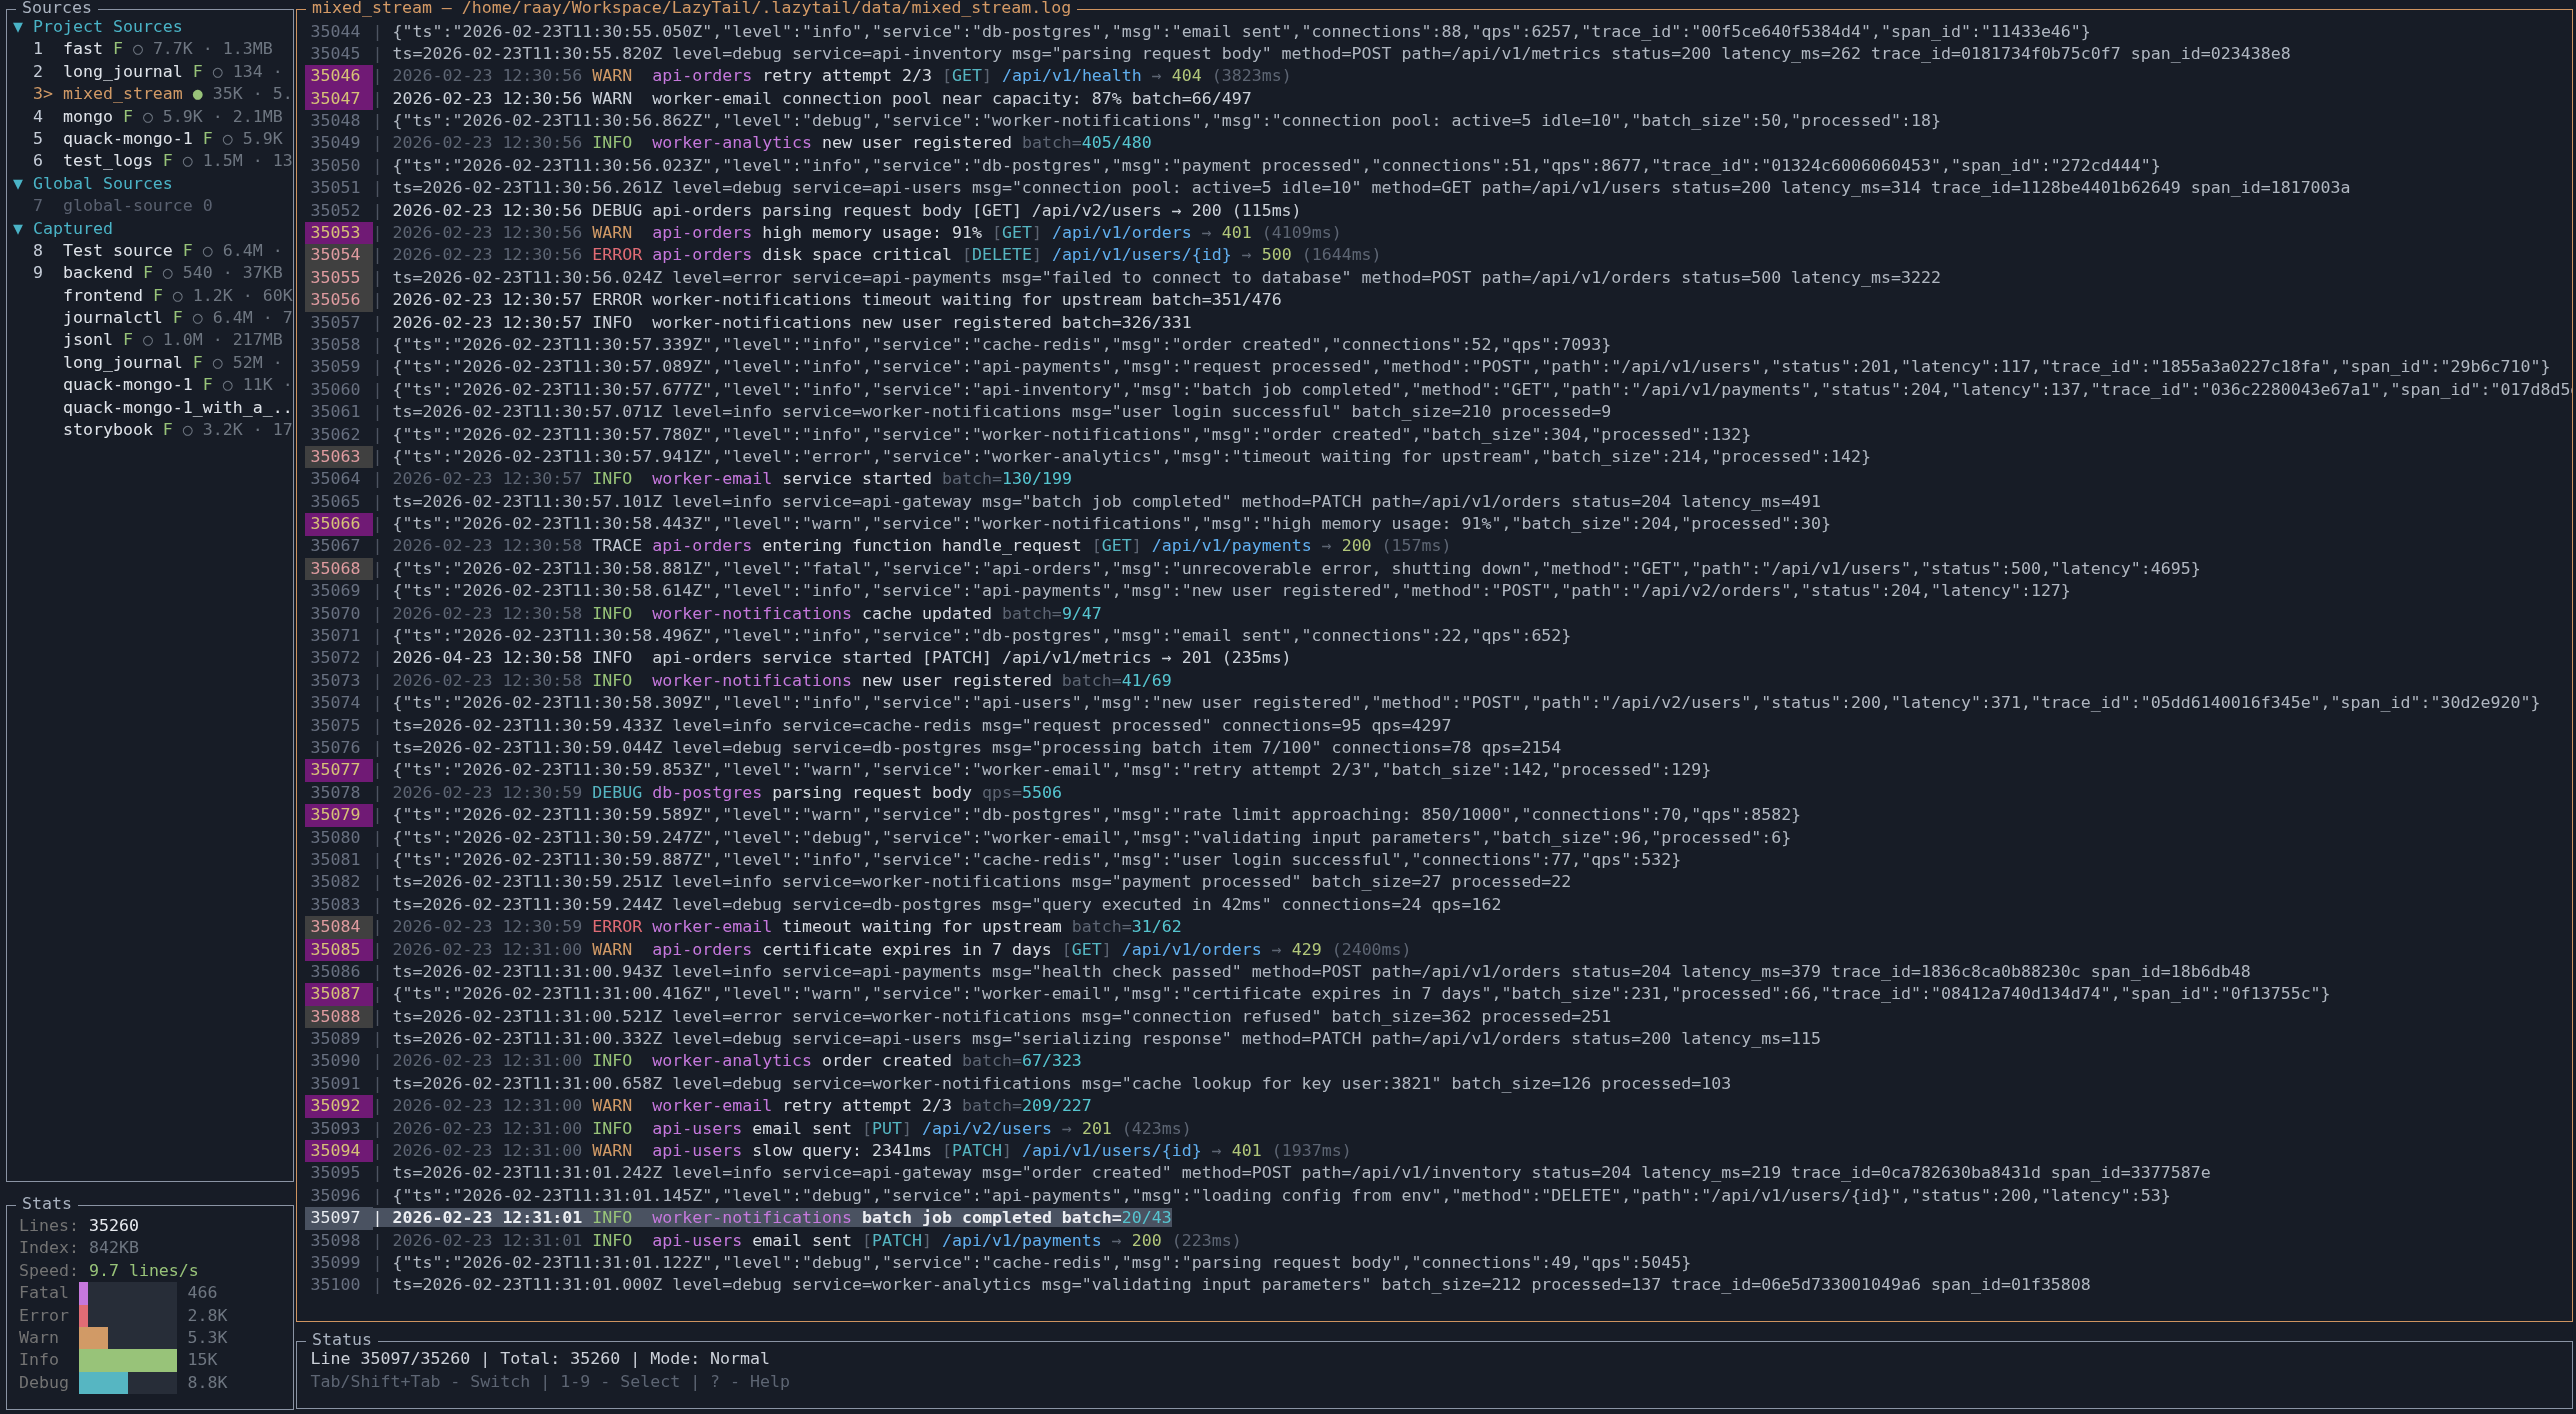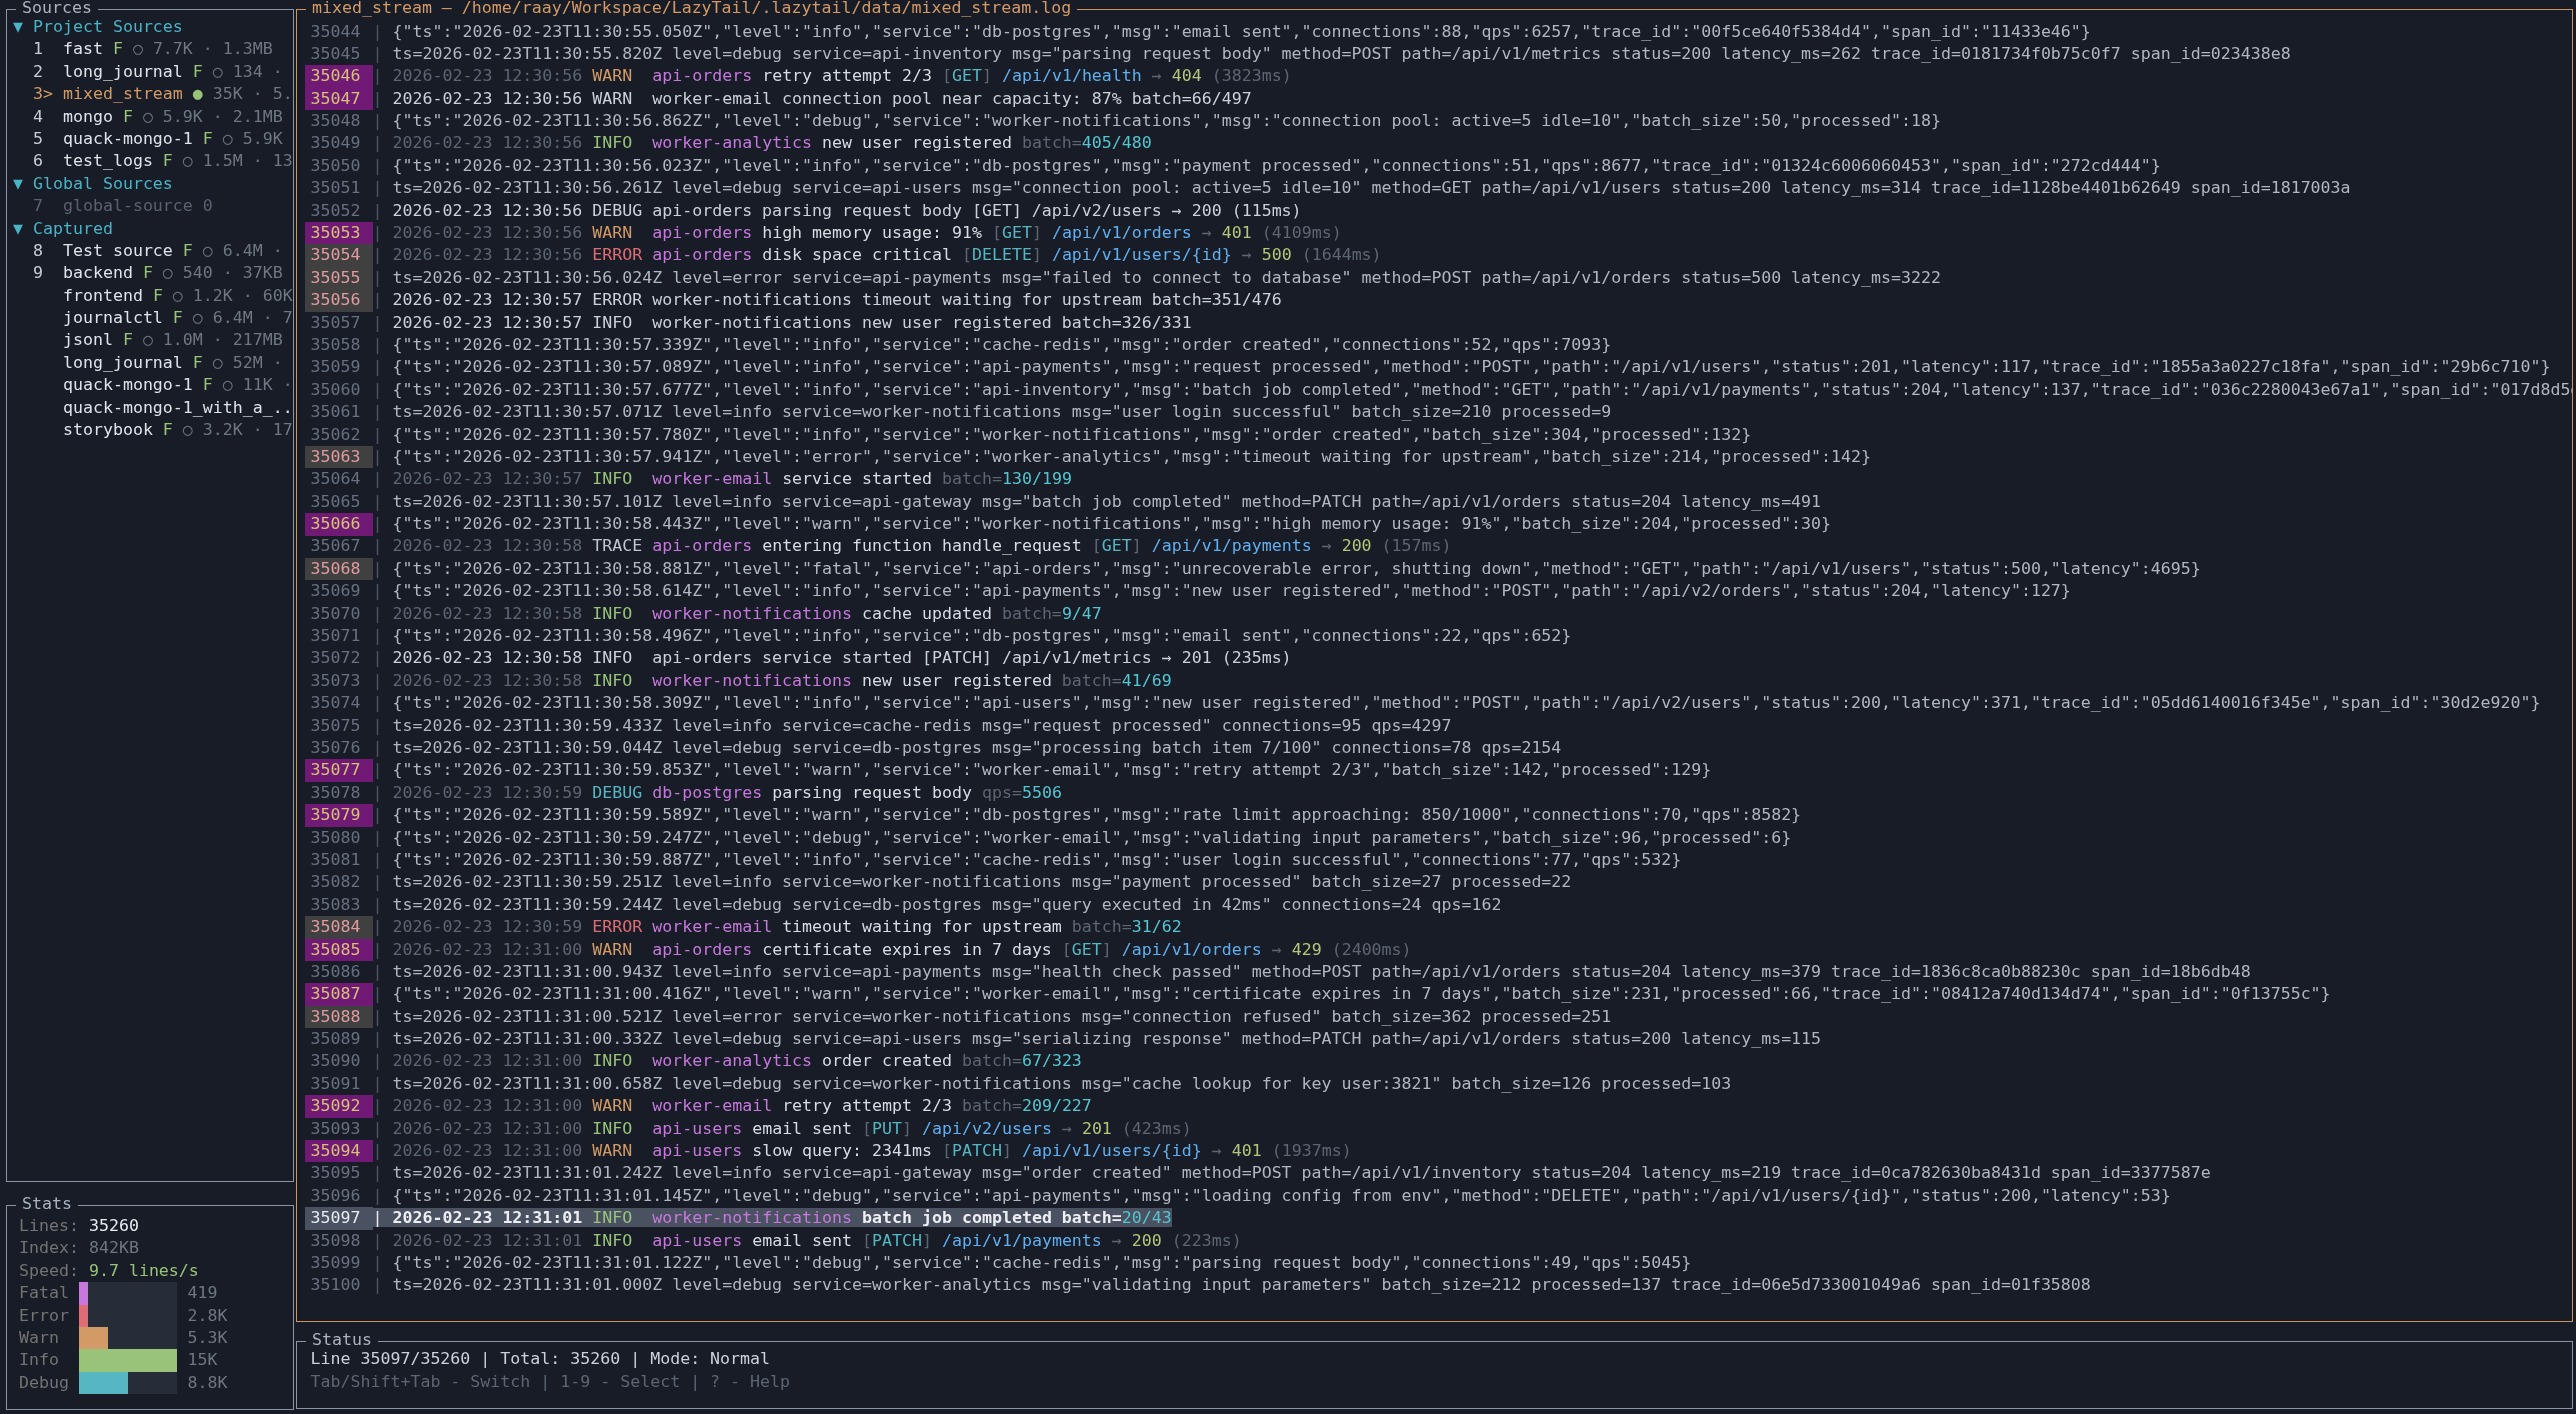--- a/index.html
+++ b/index.html
@@ -133,21 +133,21 @@
         <div class="lrow"><span class="ln">35062</span><span class="sep">| </span><span class="cnt"><span class="sg-b">{"ts":"2026-02-23T11:30:57.780Z","level":"info","service":"worker-notifications","msg":"order created","batch_size":304,"processed":132}</span></span></div>
         <div class="lrow ge"><span class="ln">35063</span><span class="sep">| </span><span class="cnt"><span class="sg-b">{"ts":"2026-02-23T11:30:57.941Z","level":"error","service":"worker-analytics","msg":"timeout waiting for upstream","batch_size":214,"processed":142}</span></span></div>
         <div class="lrow"><span class="ln">35064</span><span class="sep">| </span><span class="cnt"><span class="sg-d">2026-02-23 12:30:57 </span><span class="sg-I">INFO</span><span class="sg-m">  </span><span class="sg-s">worker-email</span><span class="sg-m"> service started </span><span class="sg-d">batch=</span><span class="sg-v">130/199</span></span></div>
         <div class="lrow"><span class="ln">35065</span><span class="sep">| </span><span class="cnt"><span class="sg-b">ts=2026-02-23T11:30:57.101Z level=info service=api-gateway msg="batch job completed" method=PATCH path=/api/v1/orders status=204 latency_ms=491</span></span></div>
         <div class="lrow gw"><span class="ln">35066</span><span class="sep">| </span><span class="cnt"><span class="sg-b">{"ts":"2026-02-23T11:30:58.443Z","level":"warn","service":"worker-notifications","msg":"high memory usage: 91%","batch_size":204,"processed":30}</span></span></div>
         <div class="lrow"><span class="ln">35067</span><span class="sep">| </span><span class="cnt"><span class="sg-d">2026-02-23 12:30:58 </span><span class="sg-T">TRACE</span><span class="sg-m"> </span><span class="sg-s">api-orders</span><span class="sg-m"> entering function handle_request </span><span class="sg-d">[</span><span class="sg-M">GET</span><span class="sg-d">] </span><span class="sg-u">/api/v1/payments</span><span class="sg-d"> → </span><span class="sg-c">200</span><span class="sg-d"> (157ms)</span></span></div>
         <div class="lrow ge"><span class="ln">35068</span><span class="sep">| </span><span class="cnt"><span class="sg-b">{"ts":"2026-02-23T11:30:58.881Z","level":"fatal","service":"api-orders","msg":"unrecoverable error, shutting down","method":"GET","path":"/api/v1/users","status":500,"latency":4695}</span></span></div>
         <div class="lrow"><span class="ln">35069</span><span class="sep">| </span><span class="cnt"><span class="sg-b">{"ts":"2026-02-23T11:30:58.614Z","level":"info","service":"api-payments","msg":"new user registered","method":"POST","path":"/api/v2/orders","status":204,"latency":127}</span></span></div>
         <div class="lrow"><span class="ln">35070</span><span class="sep">| </span><span class="cnt"><span class="sg-d">2026-02-23 12:30:58 </span><span class="sg-I">INFO</span><span class="sg-m">  </span><span class="sg-s">worker-notifications</span><span class="sg-m"> cache updated </span><span class="sg-d">batch=</span><span class="sg-v">9/47</span></span></div>
         <div class="lrow"><span class="ln">35071</span><span class="sep">| </span><span class="cnt"><span class="sg-b">{"ts":"2026-02-23T11:30:58.496Z","level":"info","service":"db-postgres","msg":"email sent","connections":22,"qps":652}</span></span></div>
-        <div class="lrow"><span class="ln">35072</span><span class="sep">| </span><span class="cnt"><span class="sg-p">2026-02-23 12:30:58 INFO  api-orders service started [PATCH] /api/v1/metrics → 201 (235ms)</span></span></div>
+        <div class="lrow"><span class="ln">35072</span><span class="sep">| </span><span class="cnt"><span class="sg-p">2026-04-23 12:30:58 INFO  api-orders service started [PATCH] /api/v1/metrics → 201 (235ms)</span></span></div>
         <div class="lrow"><span class="ln">35073</span><span class="sep">| </span><span class="cnt"><span class="sg-d">2026-02-23 12:30:58 </span><span class="sg-I">INFO</span><span class="sg-m">  </span><span class="sg-s">worker-notifications</span><span class="sg-m"> new user registered </span><span class="sg-d">batch=</span><span class="sg-v">41/69</span></span></div>
         <div class="lrow"><span class="ln">35074</span><span class="sep">| </span><span class="cnt"><span class="sg-b">{"ts":"2026-02-23T11:30:58.309Z","level":"info","service":"api-users","msg":"new user registered","method":"POST","path":"/api/v2/users","status":200,"latency":371,"trace_id":"05dd6140016f345e","span_id":"30d2e920"}</span></span></div>
         <div class="lrow"><span class="ln">35075</span><span class="sep">| </span><span class="cnt"><span class="sg-b">ts=2026-02-23T11:30:59.433Z level=info service=cache-redis msg="request processed" connections=95 qps=4297</span></span></div>
         <div class="lrow"><span class="ln">35076</span><span class="sep">| </span><span class="cnt"><span class="sg-b">ts=2026-02-23T11:30:59.044Z level=debug service=db-postgres msg="processing batch item 7/100" connections=78 qps=2154</span></span></div>
         <div class="lrow gw"><span class="ln">35077</span><span class="sep">| </span><span class="cnt"><span class="sg-b">{"ts":"2026-02-23T11:30:59.853Z","level":"warn","service":"worker-email","msg":"retry attempt 2/3","batch_size":142,"processed":129}</span></span></div>
         <div class="lrow"><span class="ln">35078</span><span class="sep">| </span><span class="cnt"><span class="sg-d">2026-02-23 12:30:59 </span><span class="sg-D">DEBUG</span><span class="sg-m"> </span><span class="sg-s">db-postgres</span><span class="sg-m"> parsing request body </span><span class="sg-d">qps=</span><span class="sg-v">5506</span></span></div>
         <div class="lrow gw"><span class="ln">35079</span><span class="sep">| </span><span class="cnt"><span class="sg-b">{"ts":"2026-02-23T11:30:59.589Z","level":"warn","service":"db-postgres","msg":"rate limit approaching: 850/1000","connections":70,"qps":8582}</span></span></div>
         <div class="lrow"><span class="ln">35080</span><span class="sep">| </span><span class="cnt"><span class="sg-b">{"ts":"2026-02-23T11:30:59.247Z","level":"debug","service":"worker-email","msg":"validating input parameters","batch_size":96,"processed":6}</span></span></div>
         <div class="lrow"><span class="ln">35081</span><span class="sep">| </span><span class="cnt"><span class="sg-b">{"ts":"2026-02-23T11:30:59.887Z","level":"info","service":"cache-redis","msg":"user login successful","connections":77,"qps":532}</span></span></div>
         <div class="lrow"><span class="ln">35082</span><span class="sep">| </span><span class="cnt"><span class="sg-b">ts=2026-02-23T11:30:59.251Z level=info service=worker-notifications msg="payment processed" batch_size=27 processed=22</span></span></div>
@@ -171,21 +171,21 @@
         <div class="lrow"><span class="ln">35100</span><span class="sep">| </span><span class="cnt"><span class="sg-b">ts=2026-02-23T11:31:01.000Z level=debug service=worker-analytics msg="validating input parameters" batch_size=212 processed=137 trace_id=06e5d733001049a6 span_id=01f35808</span></span></div>
       </div>
   </section>
 
   <section class="panel stats-panel">
     <h2 class="ptitle">Stats</h2>
     <div class="pbody" id="stats-body">
         <div class="strow"><span class="stlab">Lines: </span><span class="v-white">35260</span></div>
         <div class="strow"><span class="stlab">Index: </span><span class="v-dim">842KB</span></div>
         <div class="strow"><span class="stlab">Speed: </span><span class="v-green">9.7 lines/s</span></div>
-        <div class="strow"><span class="stlab">Fatal </span><span class="bar"><span class="fill" style="width: 9%; background: rgb(198, 120, 221);"></span></span><span class="stcount">419</span></div>
+        <div class="strow"><span class="stlab">Fatal </span><span class="bar"><span class="fill" style="width: 9%; background: rgb(198, 120, 221);"></span></span><span class="stcount">466</span></div>
         <div class="strow"><span class="stlab">Error </span><span class="bar"><span class="fill" style="width: 9%; background: rgb(224, 108, 117);"></span></span><span class="stcount">2.8K</span></div>
         <div class="strow"><span class="stlab">Warn  </span><span class="bar"><span class="fill" style="width: 30%; background: rgb(209, 154, 102);"></span></span><span class="stcount">5.3K</span></div>
         <div class="strow"><span class="stlab">Info  </span><span class="bar"><span class="fill" style="width: 100%; background: rgb(152, 195, 121);"></span></span><span class="stcount">15K</span></div>
         <div class="strow"><span class="stlab">Debug </span><span class="bar"><span class="fill" style="width: 50%; background: rgb(86, 182, 194);"></span></span><span class="stcount">8.8K</span></div>
       </div>
   </section>
 
   <section class="panel status-panel">
     <h2 class="ptitle">Status</h2>
     <div class="pbody">

